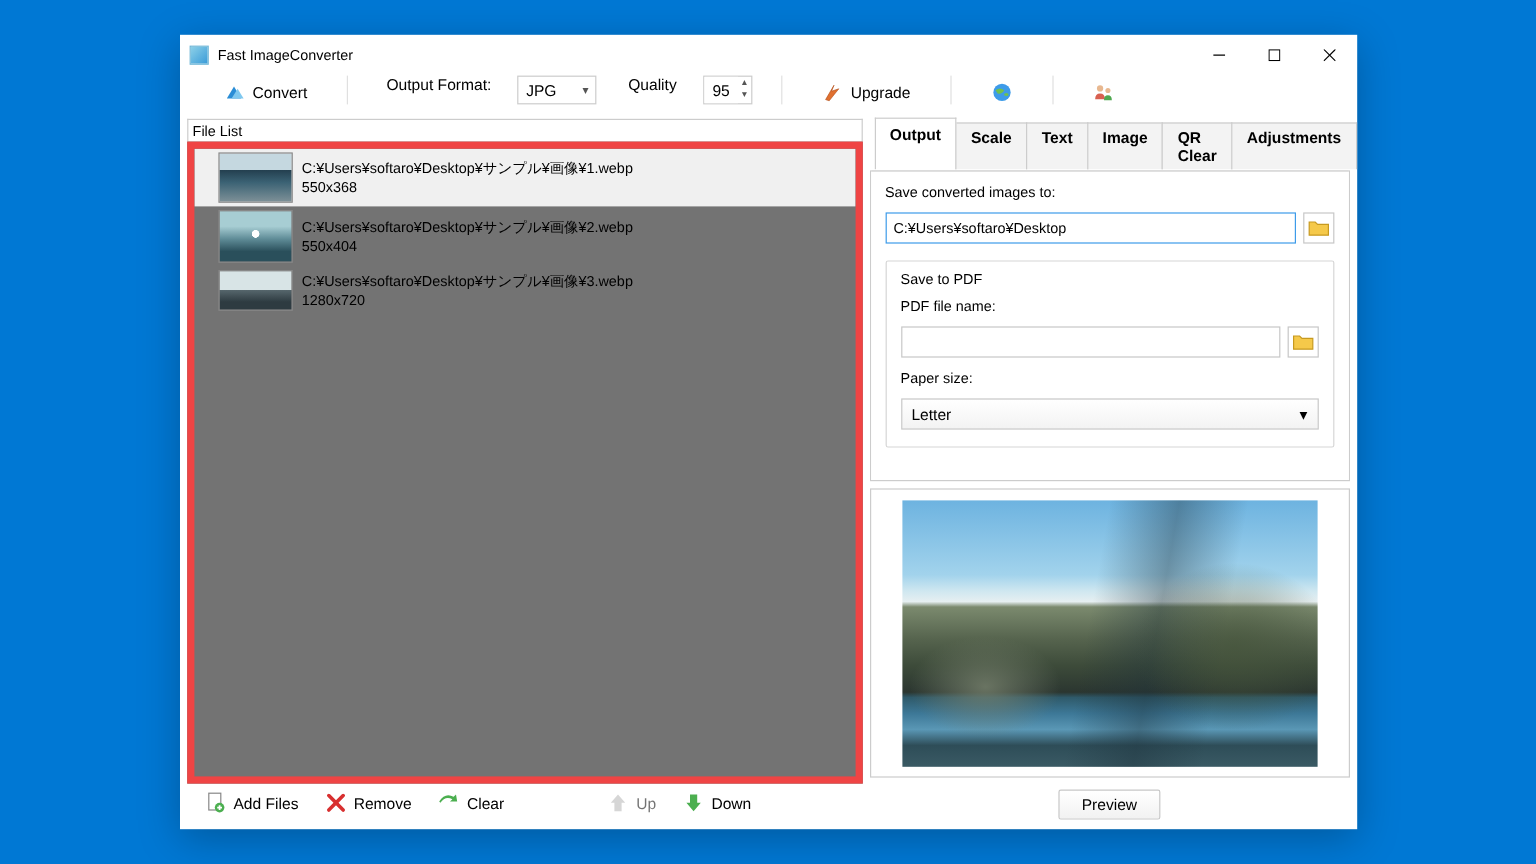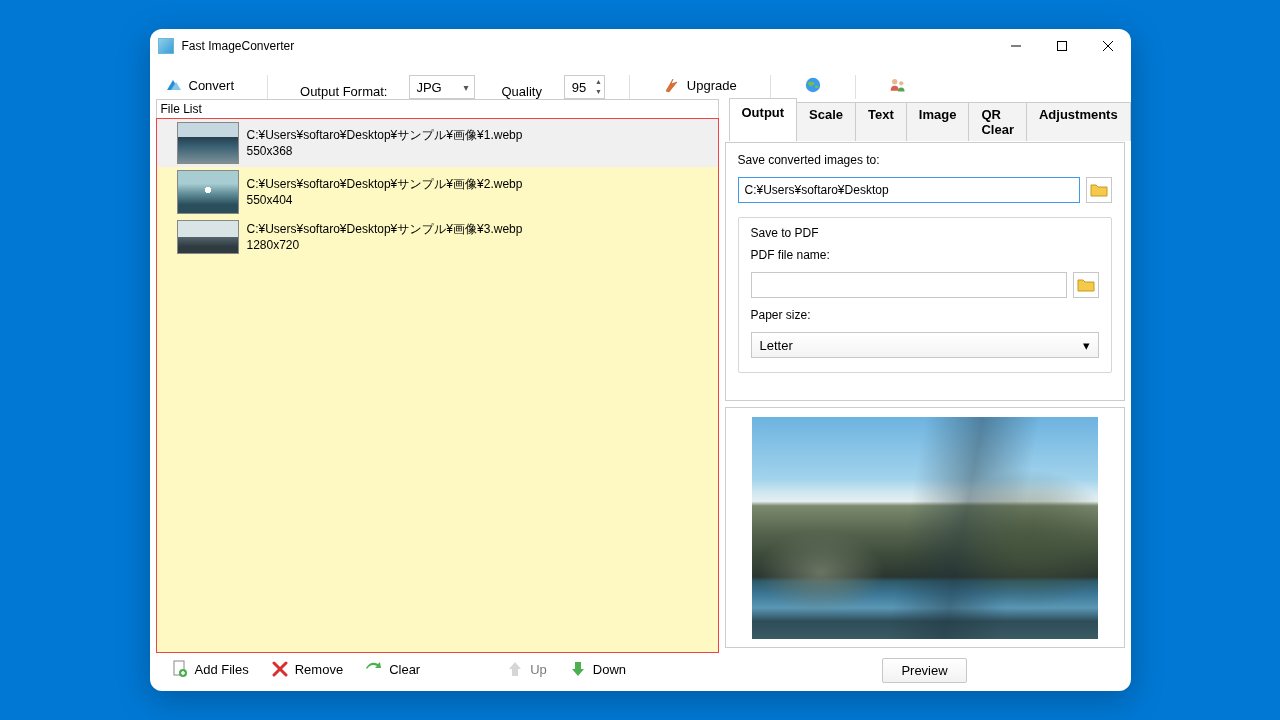--- a/index.html
+++ b/index.html
@@ -12,21 +12,21 @@
     overflow: hidden;
     display: flex;
     align-items: center;
     justify-content: center;
     color: #000;
   }
   .window {
     width: 981px;
     height: 662px;
     background: #fff;
-    border-radius: 12px;
+    border-radius: 0;
     box-shadow: 0 8px 32px rgba(0,0,0,.25);
     display: flex;
     flex-direction: column;
     overflow: hidden;
   }
   .titlebar {
     height: 34px;
     display: flex;
     align-items: center;
     padding-left: 8px;
@@ -37,23 +37,24 @@
     border: 1px solid #6fb7d8;
     margin-right: 8px;
   }
   .titlebar .title { flex: 1; font-size: 12px; }
   .winbtn { width: 46px; height: 34px; display:flex; align-items:center; justify-content:center; }
   .winbtn svg { width:10px; height:10px; }
 
   .toolbar {
     height: 36px;
     display:flex;
-    align-items:flex-end;
+    align-items:flex-start;
     padding: 0 6px;
     gap: 18px;
+    margin-left: 22px;
   }
   .tb-btn { display:flex; align-items:center; padding:4px 8px; gap:6px; font-size:13px; border:1px solid transparent; border-radius:2px; }
   .tb-sep { width:1px; height:24px; background:#e0e0e0; margin:0 6px; }
   .tb-label { font-size:13px; margin:0 4px 0 8px; }
   .select { border:1px solid #ccc; height:24px; display:flex; align-items:center; padding:0 6px; font-size:13px; min-width:66px; justify-content:space-between; gap:8px; background:#fff;}
   .select .chev { font-size:10px; color:#555;}
   .spinner { display:flex; align-items:center; border:1px solid #ccc; height:24px; }
   .spinner input { width:28px; border:none; text-align:center; font-size:13px; height:22px; outline:none; }
   .spinner .arrows { display:flex; flex-direction:column; }
   .spinner .arrows span { font-size:7px; line-height:10px; padding:0 2px; color:#555; cursor:pointer;}
@@ -61,21 +62,21 @@
   .body {
     flex:1;
     display:flex;
     padding: 0 6px 6px 6px;
     gap:6px;
     min-height:0;
   }
 
   .leftcol { flex:1; display:flex; flex-direction:column; min-width:0;}
   .filelist-header { border:1px solid #ccc; border-bottom:none; padding:2px 4px; font-size:12px; background:#fff;}
-  .filelist { flex:1; border:1px solid #ef4444; background:#fef9c3; overflow:auto; }
+  .filelist { flex:1; border:6px solid #ef4444; background:#737373; overflow:auto; }
   .file-row { display:flex; align-items:center; gap:8px; padding:3px 4px 3px 20px; }
   .file-row.selected { background:#f0f0f0; }
   .thumb { width:62px; height:38px; background-size:cover; background-position:center; border:1px solid #888; flex-shrink:0;}
   .thumb.t1 { height:42px; background:linear-gradient(to bottom,#c5d8e0 35%,#244050 35%,#3b6274 60%,#7d9097);}
   .thumb.t2 { height:44px; background:
       radial-gradient(circle at 50% 45%, #fff 0 8%, transparent 9%),
       linear-gradient(to bottom,#a7cdd3 30%,#5f8c97 55%,#2a4f5b 80%);}
   .thumb.t3 { height:34px; background:linear-gradient(to bottom,#d8e4e6 50%,#55656b 50%,#2e3b41 80%);}
   .file-meta { display:flex; flex-direction:column; font-size:12px; line-height:1.35;}
   .bottombar { height:32px; display:flex; align-items:center; gap:4px; padding:0 6px;}

